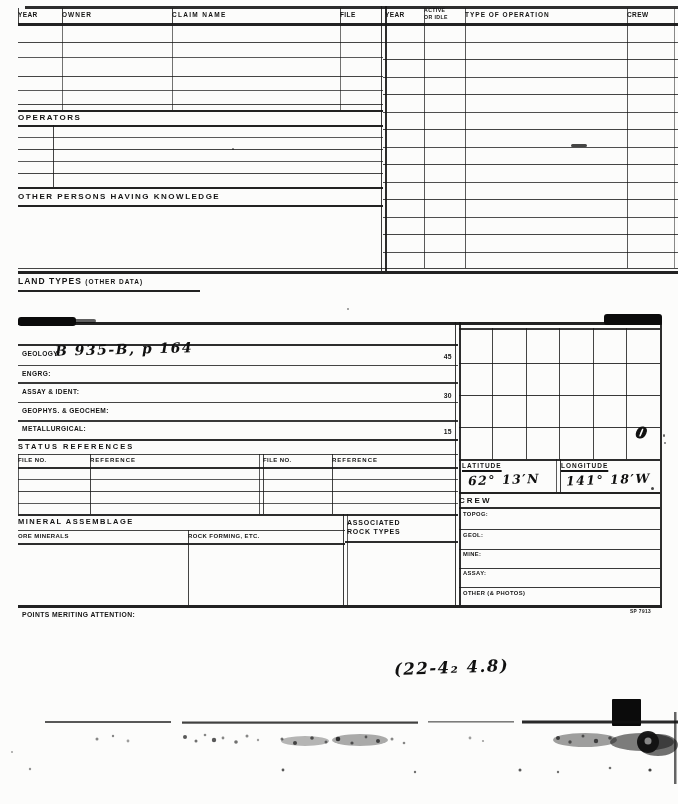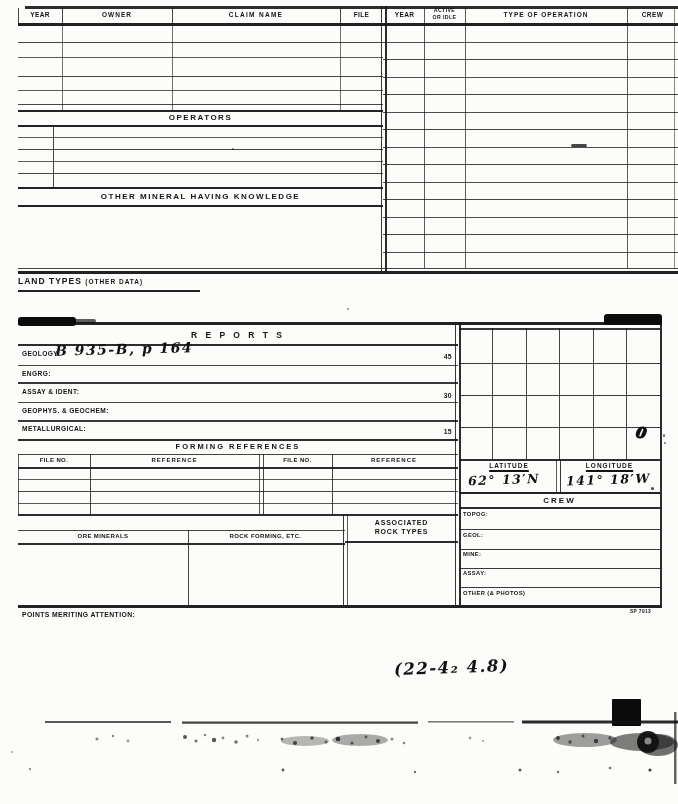--- a/index.html
+++ b/index.html
@@ -3,21 +3,21 @@
 <meta charset="utf-8">
 <style>
   html,body{margin:0;padding:0;background:#e8e8e6;}
   .page{
     position:relative;width:678px;height:804px;margin:0 auto;
     background:#fcfcfb;color:#141414;
     font-family:"Liberation Sans",sans-serif;
     overflow:hidden;
   }
   .lb{position:absolute;font-weight:bold;white-space:nowrap;letter-spacing:.4px;color:#141414;}
-  .c{text-align:center;}
+  .c{}
   .r{text-align:right;}
   .hand{
     position:absolute;font-family:"DejaVu Serif",serif;font-style:italic;font-weight:700;
     color:#101010;white-space:nowrap;letter-spacing:1.5px;
   }
   .rule{position:absolute;background:#161616;}
   .blob{position:absolute;background:#0b0b0b;border-radius:3px;}
   .spk{position:absolute;background:#151515;border-radius:50%;}
   .und{text-decoration:underline;text-decoration-thickness:1.8px;text-underline-offset:2px;}
   svg{display:block;}
@@ -126,49 +126,49 @@
   <div class="lb c" style="left:172px;top:11px;width:168px;font-size:6.5px;letter-spacing:1.3px;">CLAIM NAME</div>
   <div class="lb c" style="left:340px;top:11px;width:43px;font-size:6.5px;">FILE</div>
 
   <div class="lb c" style="left:385px;top:11px;width:39px;font-size:6.5px;">YEAR</div>
   <div class="lb c" style="left:424px;top:7px;width:41px;font-size:5.2px;">ACTIVE</div>
   <div class="lb c" style="left:424px;top:14px;width:41px;font-size:5.2px;">OR IDLE</div>
   <div class="lb c" style="left:465px;top:11px;width:162px;font-size:6.5px;letter-spacing:1px;">TYPE OF OPERATION</div>
   <div class="lb c" style="left:627px;top:11px;width:51px;font-size:6.5px;">CREW</div>
 
   <div class="lb c" style="left:18px;top:113px;width:365px;font-size:8px;letter-spacing:1.5px;">OPERATORS</div>
-  <div class="lb c" style="left:18px;top:192px;width:365px;font-size:8px;letter-spacing:1.5px;">OTHER MINERAL HAVING KNOWLEDGE</div>
+  <div class="lb c" style="left:18px;top:192px;width:365px;font-size:8px;letter-spacing:1.5px;">OTHER PERSONS HAVING KNOWLEDGE</div>
 
   <div class="lb" style="left:18px;top:276px;font-size:8.5px;letter-spacing:1px;">
     <span>LAND TYPES</span>
     <span style="font-size:6.5px;">(OTHER DATA)</span>
   </div>
 
-  <div class="lb c" style="left:18px;top:330px;width:440px;font-size:8.5px;letter-spacing:3px;">R E P O R T S</div>
 
   <div class="lb" style="left:22px;top:350px;font-size:6.6px;">GEOLOGY:</div>
   <div class="hand" style="left:55px;top:341px;font-size:14px;transform:rotate(-1.5deg);">B 935-B, p 164</div>
   <div class="lb r" style="left:430px;top:353px;width:22px;font-size:6.8px;">45</div>
 
   <div class="lb" style="left:22px;top:370px;font-size:6.6px;">ENGRG:</div>
 
   <div class="lb" style="left:22px;top:388px;font-size:6.6px;">ASSAY &amp; IDENT:</div>
   <div class="lb r" style="left:430px;top:392px;width:22px;font-size:6.8px;">30</div>
 
   <div class="lb" style="left:22px;top:407px;font-size:6.6px;">GEOPHYS. &amp; GEOCHEM:</div>
 
   <div class="lb" style="left:22px;top:425px;font-size:6.6px;">METALLURGICAL:</div>
   <div class="lb r" style="left:430px;top:428px;width:22px;font-size:6.8px;">15</div>
 
-  <div class="lb c" style="left:18px;top:442px;width:440px;font-size:7.5px;letter-spacing:2px;">FORMING  REFERENCES</div>
+  <div class="lb c" style="left:18px;top:442px;width:440px;font-size:7.5px;letter-spacing:2px;">STATUS  REFERENCES</div>
   <div class="lb c" style="left:18px;top:457px;width:72px;font-size:6px;">FILE NO.</div>
   <div class="lb c" style="left:90px;top:457px;width:169px;font-size:6px;letter-spacing:1px;">REFERENCE</div>
   <div class="lb c" style="left:263px;top:457px;width:69px;font-size:6px;">FILE NO.</div>
   <div class="lb c" style="left:332px;top:457px;width:124px;font-size:6px;letter-spacing:1px;">REFERENCE</div>
 
+  <div class="lb c" style="left:18px;top:517px;width:325px;font-size:7.5px;letter-spacing:1.5px;">MINERAL  ASSEMBLAGE</div>
   <div class="lb c" style="left:18px;top:533px;width:170px;font-size:6px;">ORE MINERALS</div>
   <div class="lb c" style="left:188px;top:533px;width:155px;font-size:6px;">ROCK FORMING, ETC.</div>
   <div class="lb c" style="left:347px;top:519px;width:109px;font-size:7px;letter-spacing:.8px;">ASSOCIATED</div>
   <div class="lb c" style="left:347px;top:528px;width:109px;font-size:7px;letter-spacing:.8px;">ROCK TYPES</div>
 
   <div class="lb" style="left:22px;top:611px;font-size:6.8px;">POINTS MERITING ATTENTION:</div>
   <div class="lb" style="left:630px;top:609px;font-size:4.8px;">SP 7913</div>
 
   <div class="lb c und" style="left:462px;top:462px;width:94px;font-size:6.5px;letter-spacing:1px;">LATITUDE</div>
   <div class="lb c und" style="left:561px;top:462px;width:97px;font-size:6.5px;letter-spacing:1px;">LONGITUDE</div>

